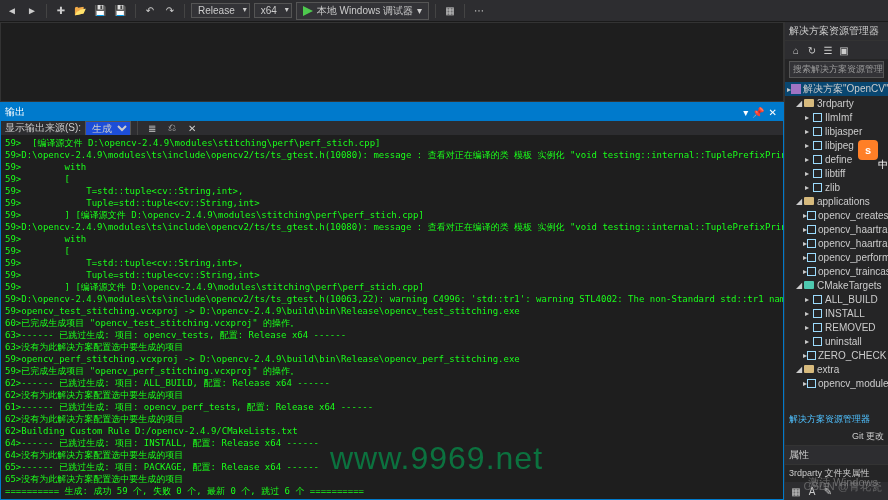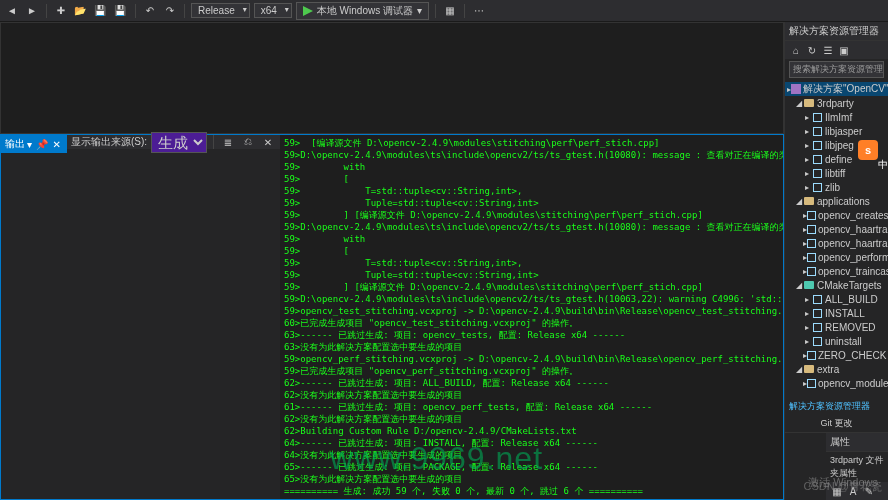--- a/index.html
+++ b/index.html
@@ -13,46 +13,46 @@
 .tb-dropdown::after { content:"▾"; position:absolute; right:2px; top:1px; font-size:8px; }
 .play-btn { display:flex; align-items:center; gap:4px; background:#333337; border:1px solid #555; padding:1px 6px; font-size:10px; cursor:pointer; }
 .play-btn svg { width:10px; height:10px; }
 
 
 .body-row { display:flex; height:478px; }
 .left-col { flex:1; display:flex; flex-direction:column; overflow:hidden; }
 .editor-placeholder { height:220px; background:#1e1e1e; border:1px solid #333; }
 
 
-.output-panel { flex:1; display:flex; flex-direction:row; border:1px solid #007acc; }
+.output-panel { flex:1; display:flex; flex-direction:column; border:1px solid #007acc; }
 .output-title { height:18px; background:#007acc; color:#fff; display:flex; align-items:center; padding:0 4px; font-size:10px; }
 .output-title .spacer { flex:1; }
 .output-title .pin { cursor:pointer; margin:0 2px; }
 .output-toolbar { height:14px; background:#2d2d30; display:flex; align-items:center; padding:0 4px; gap:4px; font-size:10px; }
-.output-toolbar select { background:#4c1d95; border:1px solid #555; color:#ccc; font-size:15px; padding:0 2px; }
+.output-toolbar select { background:#1d4ed8; border:1px solid #555; color:#ccc; font-size:10px; padding:0 2px; }
 .output-text { flex:1; background:#1e1e1e; color:#1aff1a; font-family:Consolas,monospace; font-size:9px; line-height:12px; padding:2px 4px; overflow:hidden; white-space:pre; }
 
 
 .right-col { width:104px; background:#252526; border-left:1px solid #333; display:flex; flex-direction:column; overflow:hidden; }
 .panel-title { font-size:10px; padding:2px 4px; color:#ccc; background:#2d2d30; border-bottom:1px solid #333; white-space:nowrap; overflow:hidden; }
 .panel-tools { display:flex; gap:2px; padding:2px 4px; background:#2d2d30; }
 .panel-tools span { width:14px; height:14px; display:flex; align-items:center; justify-content:center; cursor:pointer; }
 .search-box { margin:2px 4px; background:#333337; border:1px solid #555; color:#999; font-size:9px; padding:1px 3px; white-space:nowrap; overflow:hidden; }
 .tree { flex:1; overflow:hidden; font-size:10px; padding:2px 0; }
 .tree-row { display:flex; align-items:center; padding:0 2px; white-space:nowrap; height:14px; cursor:pointer; }
 .tree-row.selected { background:#094771; }
 .tw { display:inline-block; width:8px; text-align:center; font-size:8px; }
 .ic { display:inline-flex; width:12px; height:12px; align-items:center; justify-content:center; margin-right:2px; }
 .ic-folder { width:10px; height:8px; background:#d7ba7d; border-radius:1px; }
 .ic-folder2 { width:10px; height:8px; background:#4ec9b0; border-radius:1px; }
 .ic-proj { width:9px; height:9px; border:1px solid #9cdcfe; }
 .link-row { color:#4fc1ff; font-size:9px; padding:2px 4px; cursor:pointer; }
 
 
-.props { border-top:1px solid #333;padding-left:41px; }
+.props { border-top:1px solid #333; }
 .props-grid { display:grid; grid-template-columns:1fr 1fr; font-size:9px; }
 .props-grid div { padding:1px 4px; border-bottom:1px solid #333; overflow:hidden; white-space:nowrap; }
 
 
 .watermark1 { position:absolute; left:330px; top:440px; font-size:32px; font-weight:300; color:#0a5; opacity:0.6; letter-spacing:1px; }
 .watermark2 { position:absolute; right:6px; bottom:6px; font-size:11px; color:#888; opacity:0.6; }
 .watermark3 { position:absolute; right:10px; bottom:10px; font-size:11px; color:#ccc; opacity:0.4; }
 .badge { position:absolute; right:10px; top:140px; width:20px; height:20px; background:#ff7f27; border-radius:4px; color:#fff; display:flex; align-items:center; justify-content:center; font-size:11px; font-weight:bold; }
 .badge-txt { position:absolute; right:0px; top:158px; font-size:10px; color:#fff; }
 </style>
@@ -300,21 +300,21 @@
         </div>
         <div class="tree-row" style="padding-left: 18px;">
           <span class="tw">▸</span>
           <span class="ic">
             <span class="ic-proj"></span>
           </span>
           <span>opencv_modules</span>
         </div>
       </div>
     <div class="link-row">解决方案资源管理器</div>
-    <div class="link-row" style="text-align:center;color:#ccc">Git 更改</div>
+    <div class="link-row" style="text-align:right;color:#ccc">Git 更改</div>
 
     <div class="props">
       <div class="panel-title">属性</div>
       <div style="padding:2px 4px;font-size:9px">3rdparty 文件夹属性</div>
       <div class="panel-tools">
         <span>▦</span>
         <span>A</span>
         <span>✎</span>
       </div>
     </div>

